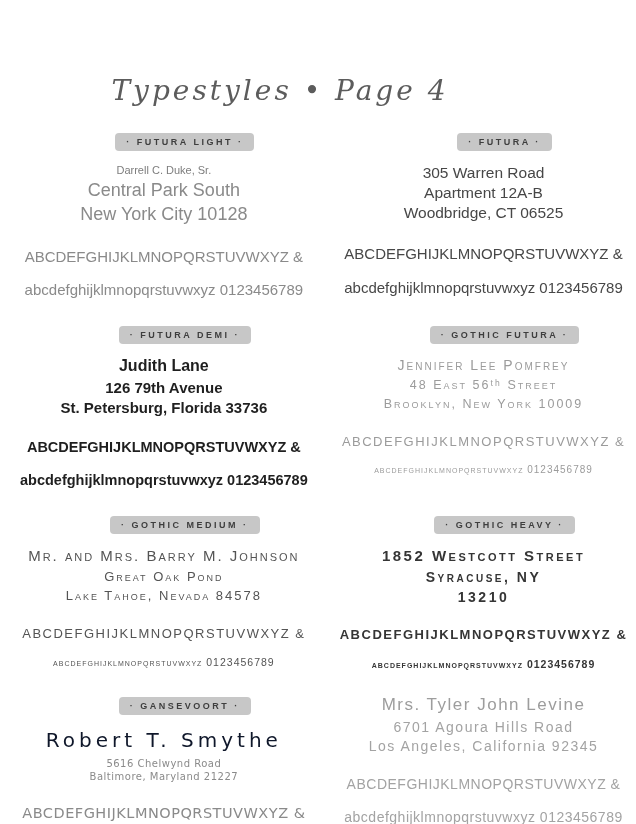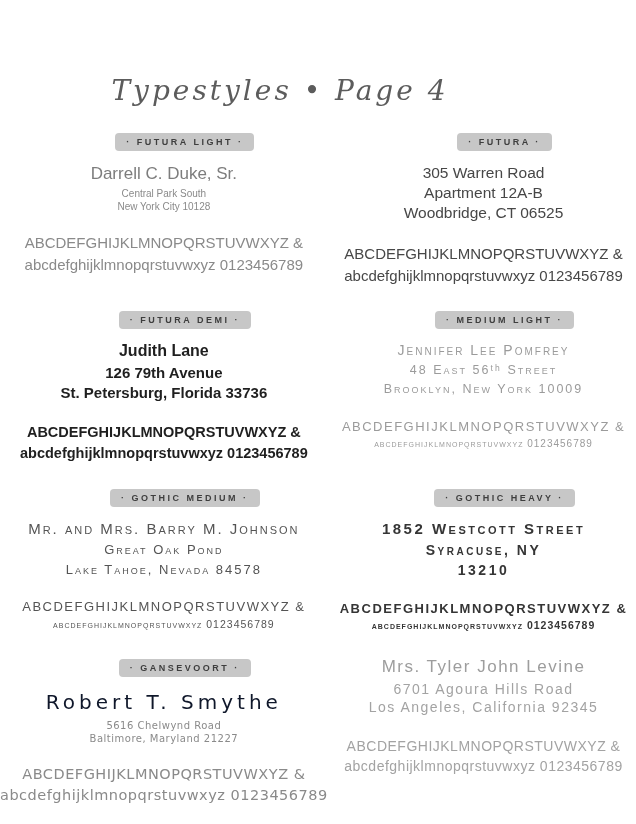--- a/index.html
+++ b/index.html
@@ -22,25 +22,25 @@
   .badge {
     display:inline-block; background:#c7c7c7; color:#3e3e3e;
     font-size:9px; font-weight:bold; letter-spacing:2.5px;
     padding:5px 11px 4px 11px; border-radius:4px; line-height:1;
     margin-bottom:13px; white-space:nowrap;margin-left:42px;
   }
 
   .name { margin-bottom:3px; white-space:nowrap; }
   .addr { line-height:1.32; white-space:nowrap; }
   .alpha { margin-top:19px; }
-  .au, .al { white-space:nowrap; line-height:1.45; }
+  .au, .al { white-space:nowrap; line-height:1.45;margin-top:12px; }
 
   
-  .s-fl .name { font-size:17px; color:#7d7d7d; font-weight:400; }
-  .s-fl .addr { font-size:10px; color:#8a8a8a; }
+  .s-fl .name { font-size:11px; color:#7d7d7d; font-weight:400; }
+  .s-fl .addr { font-size:18px; color:#8a8a8a; }
   .s-fl .au, .s-fl .al { font-size:15px; color:#8a8a8a; }
 
   
   .s-f .name, .s-f .addr { font-size:15.5px; color:#474747; font-weight:500; }
   .s-f .name { margin-bottom:1px; }
   .s-f .au, .s-f .al { font-size:15px; color:#474747; font-weight:500; }
 
   
   .s-fd .name { font-size:16px; color:#1f1f1f; font-weight:700; }
   .s-fd .addr { font-size:15px; color:#1f1f1f; font-weight:700; }
@@ -112,21 +112,21 @@
       <div class="name">Judith Lane</div>
       <div class="addr">126 79th Avenue</div>
       <div class="addr">St. Petersburg, Florida 33736</div>
       <div class="alpha">
         <div class="au">ABCDEFGHIJKLMNOPQRSTUVWXYZ &amp;</div>
         <div class="al">abcdefghijklmnopqrstuvwxyz 0123456789</div>
       </div>
     </section>
 
     <section class="cell s-gl">
-      <div class="badge">· MEDIUM LIGHT ·</div>
+      <div class="badge">· GOTHIC FUTURA ·</div>
       <div class="name">Jennifer Lee Pomfrey</div>
       <div class="addr">48 East 56ᵗʰ Street</div>
       <div class="addr">Brooklyn, New York 10009</div>
       <div class="alpha">
         <div class="au">ABCDEFGHIJKLMNOPQRSTUVWXYZ &amp;</div>
         <div class="al">abcdefghijklmnopqrstuvwxyz 0123456789</div>
       </div>
     </section>
 
     <section class="cell s-gm">

